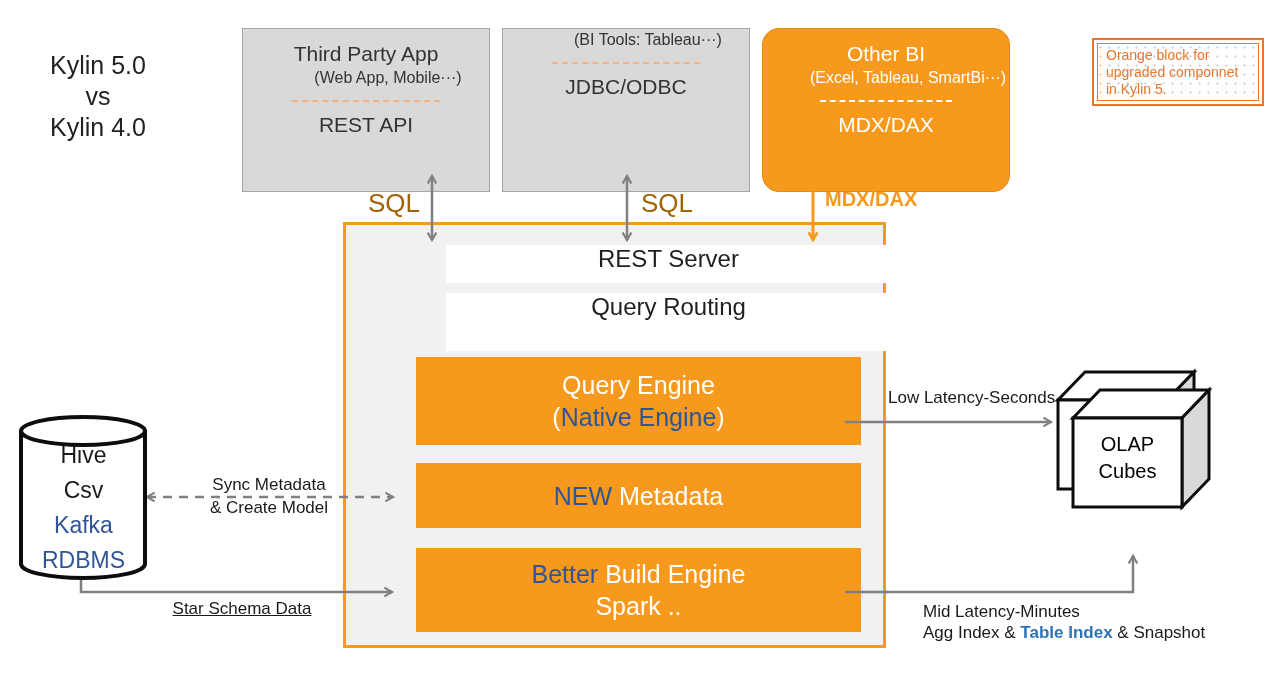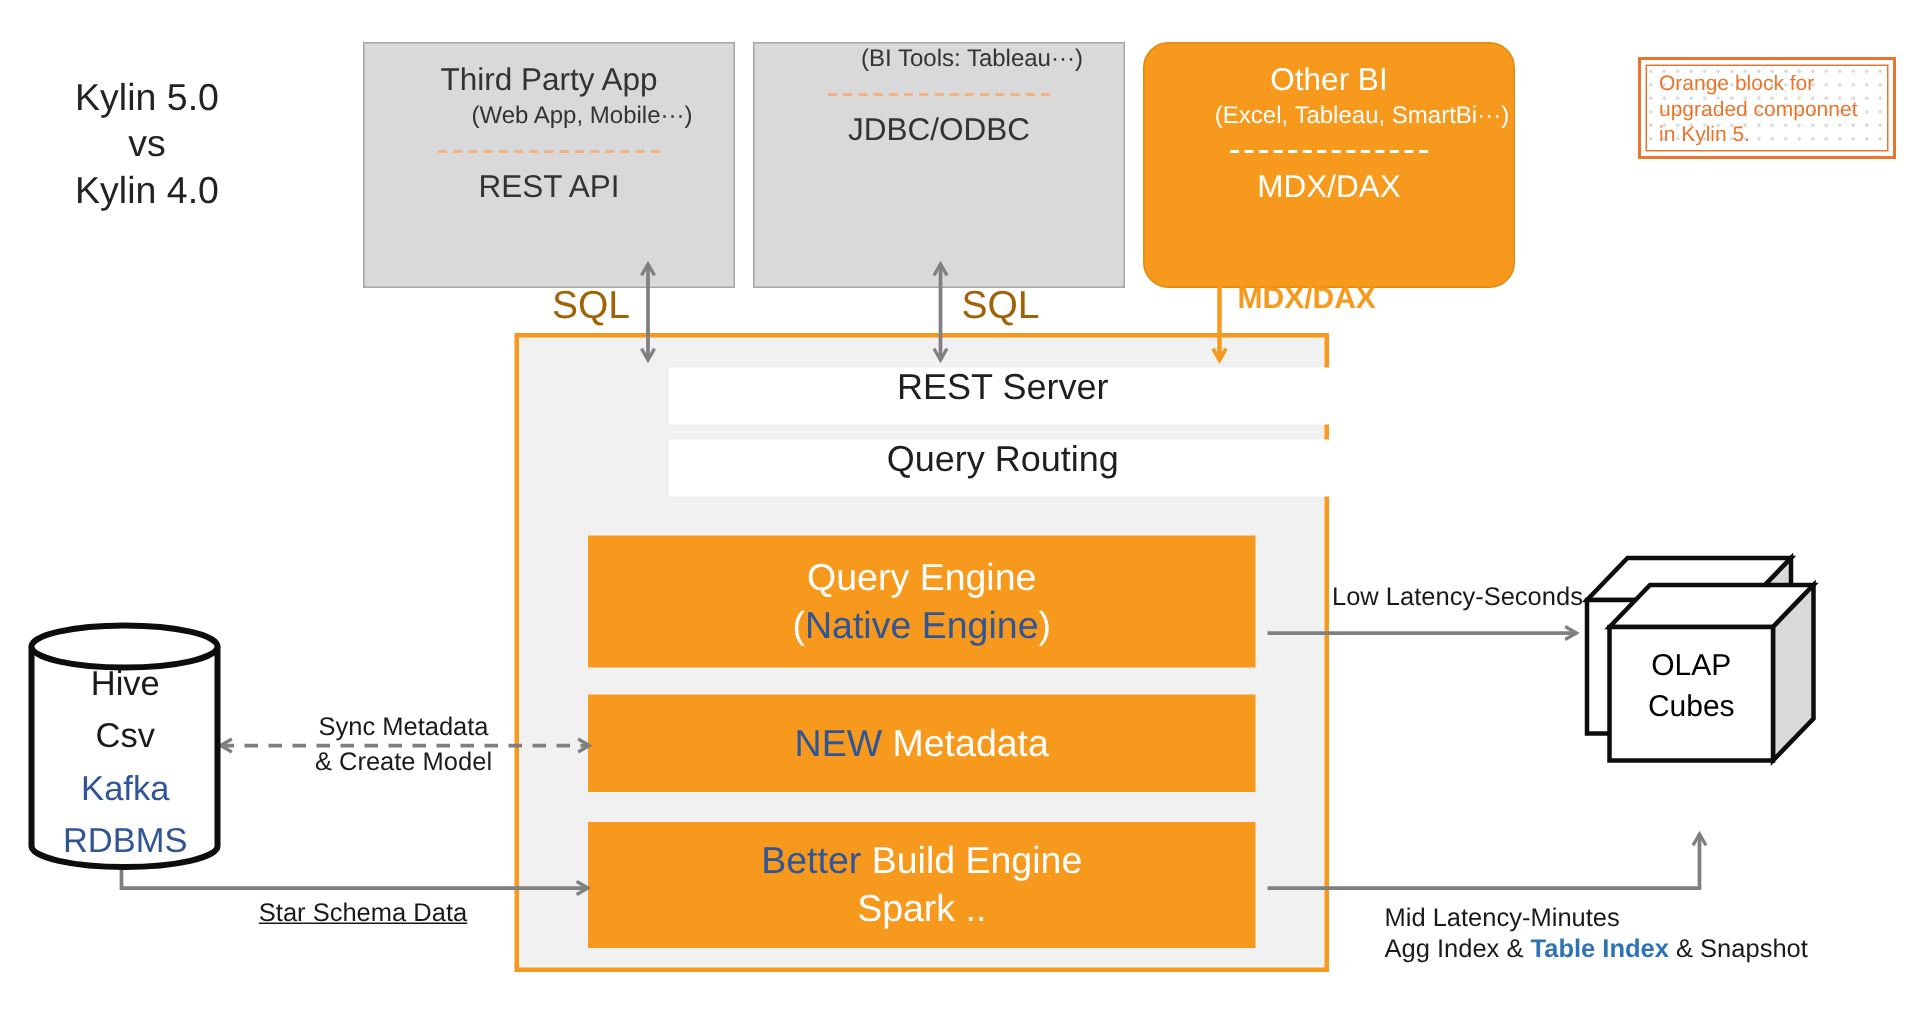--- a/index.html
+++ b/index.html
@@ -35,21 +35,21 @@
   }
   .legend .ltxt{width:142px;}
   
   .alabel{font-size:26px;color:#a16207;}
   .alabel.mdx{font-weight:bold;color:var(--orange);font-size:20px;}
   
   .panel{left:343px;top:222px;width:543px;height:426px;box-sizing:border-box;
     background:var(--panel_gray);border:3px solid var(--orange);}
   .bar{left:398px;width:445px;background:#fff;display:flex;align-items:flex-start;justify-content:center;
     font-size:24px;color:#1f1f1f;margin-left:48px;}
-  .oblock{left:392px;width:445px;background:var(--orange);display:flex;flex-direction:column;
+  .oblock{left:416px;width:445px;background:var(--orange);display:flex;flex-direction:column;
     align-items:center;justify-content:center;font-size:25px;color:#fff;line-height:32px;}
   .oblock .em{color:var(--navy);}
   
   .cyl-text{left:21px;top:438px;width:125px;text-align:center;font-size:23px;line-height:35px;color:#1a1a1a;}
   .cyl-text .blue{color:var(--navy);}
   
   .flabel{font-size:17px;line-height:19px;color:#1a1a1a;}
   .flabel .em{color:var(--bright_blue);font-weight:bold;}
   
   .cube-label{left:1073px;top:431px;width:109px;text-align:center;font-size:20px;line-height:27px;color:#000;}
@@ -86,21 +86,21 @@
   </div>
 
   <div class="abs legend">
     <div class="ltxt">Orange block for upgraded componnet in Kylin 5.</div>
   </div>
 
   <div class="abs panel"></div>
   <div class="abs bar" style="top:245px;height:38px;">
     <span>REST Server</span>
   </div>
-  <div class="abs bar" style="top:293px;height:38px;">
+  <div class="abs bar" style="top:293px;height:58px;">
     <span>Query Routing</span>
   </div>
   <div class="abs oblock" style="top:357px;height:88px;">
     <div>Query Engine</div>
     <div><span>(</span><span class="em">Native Engine</span><span>)</span></div>
   </div>
   <div class="abs oblock" style="top:463px;height:65px;">
     <div><span class="em">NEW</span><span> Metadata</span></div>
   </div>
   <div class="abs oblock" style="top:548px;height:84px;">

